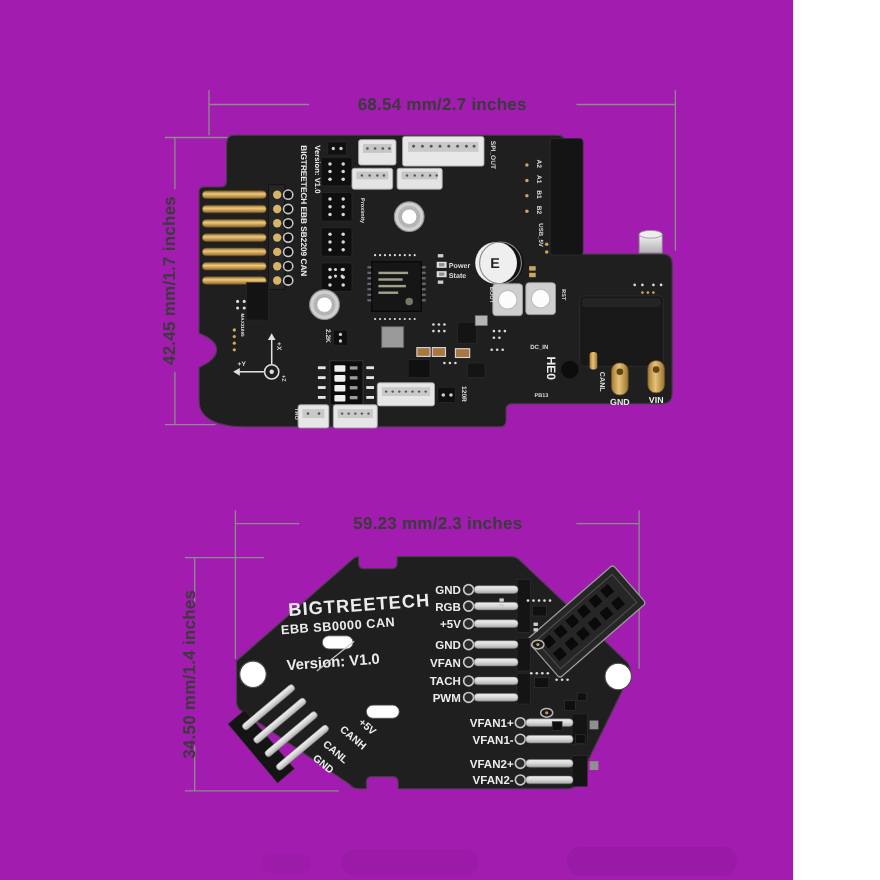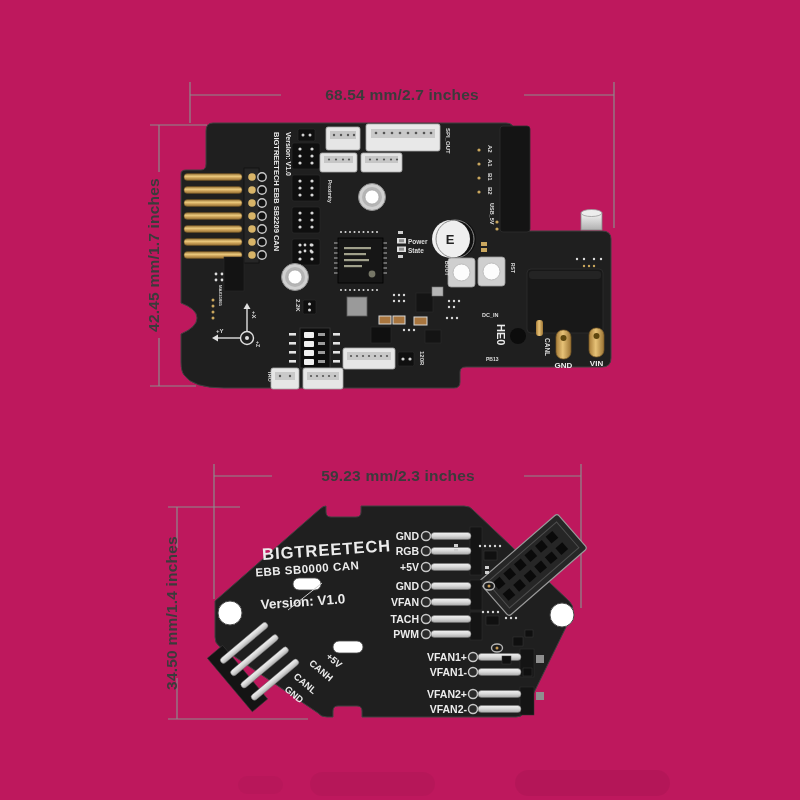--- a/index.html
+++ b/index.html
@@ -1,16 +1,16 @@
 <!DOCTYPE html>
 <html><head>
 <meta charset="utf-8">
 <style>
   html,body{margin:0;padding:0;background:#ffffff;}
-  .canvas{position:relative;width:800px;height:800px;background:#be185d;overflow:hidden;
+  .canvas{position:relative;width:721px;height:800px;background:#a21caf;overflow:hidden;
           font-family:"Liberation Sans","DejaVu Sans",sans-serif;}
   svg text{font-family:"Liberation Sans","DejaVu Sans",sans-serif;}
   .dimtxt{fill:#3b3b3b;font-size:15.5px;font-weight:bold;letter-spacing:.2px;}
   .silk{fill:#ececec;font-weight:bold;}
   .tiny{fill:#dcdcdc;font-weight:bold;}
 </style>
 </head>
 <body>
 
 <div class="canvas">

